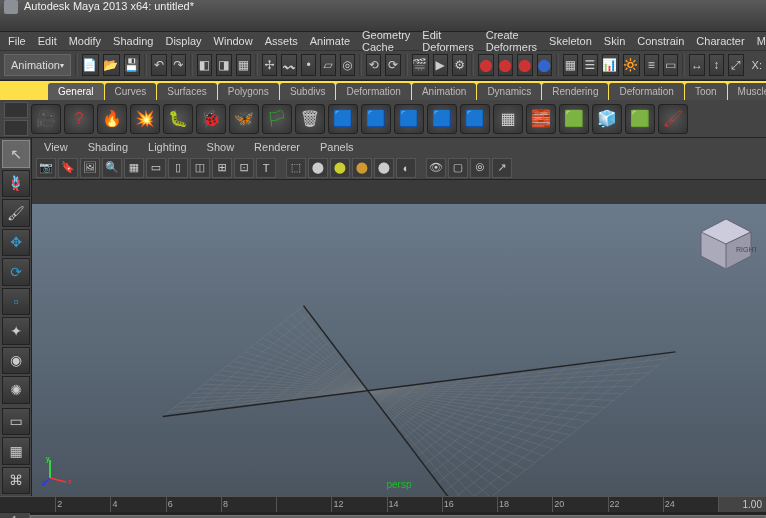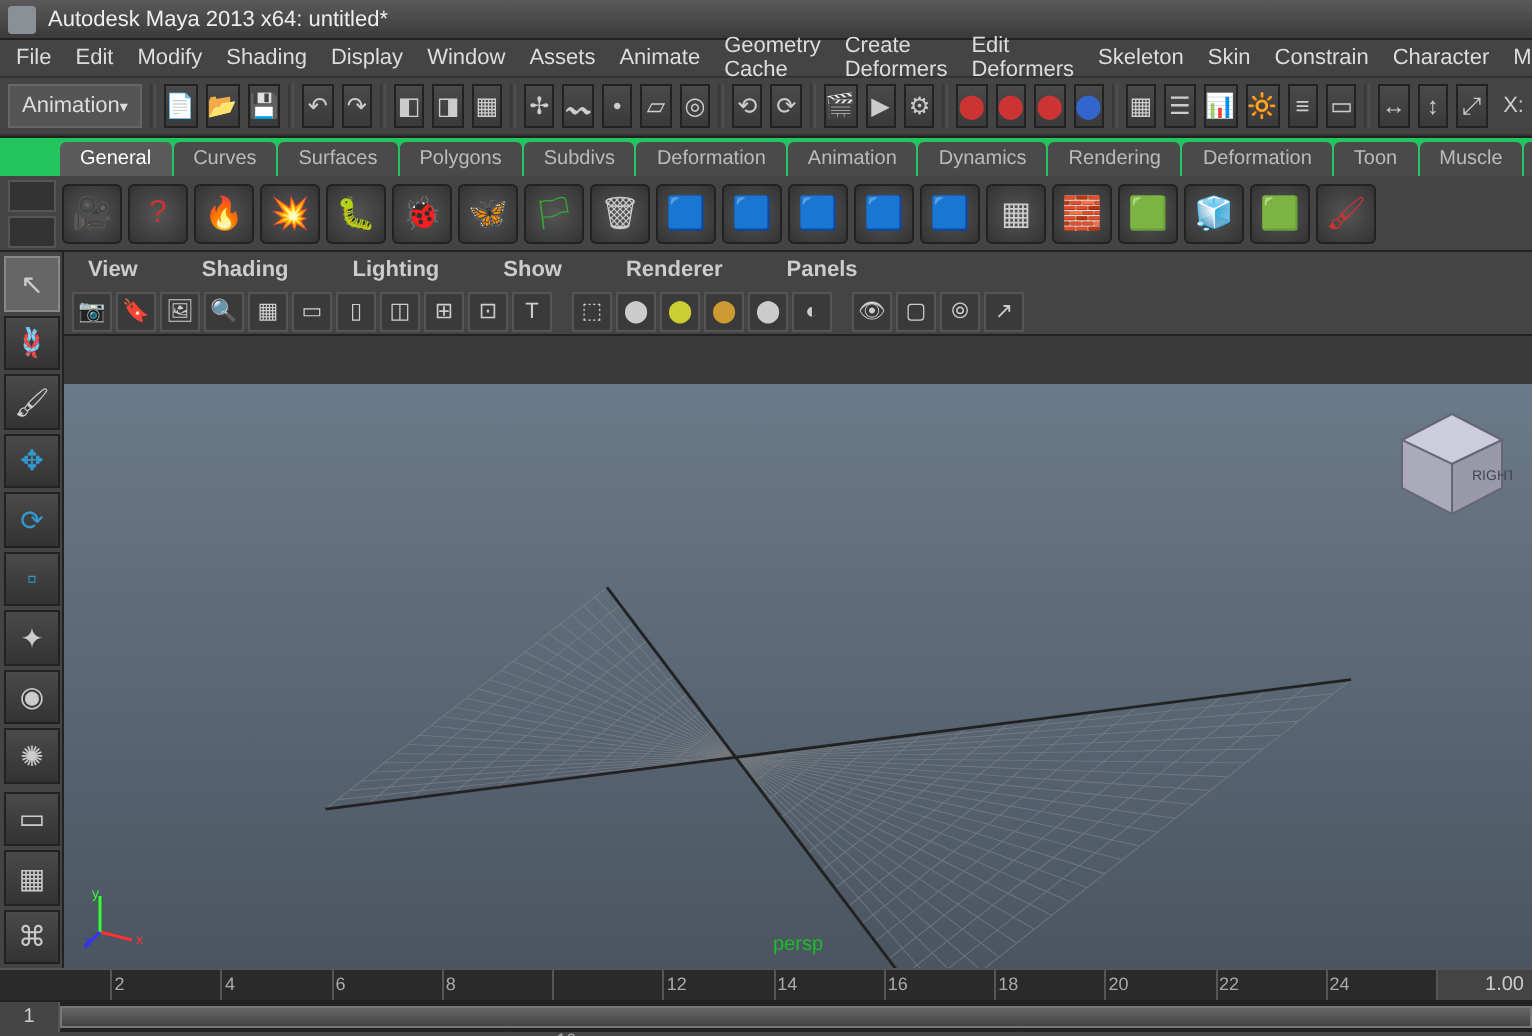--- a/index.html
+++ b/index.html
@@ -1,39 +1,39 @@
 <!DOCTYPE html>
 <html><head>
 <meta charset="utf-8">
 <style>
   * { margin: 0; padding: 0; box-sizing: border-box; font-family: Arial, sans-serif; }
   body { background: #444; color: #ccc; font-size: 11px; overflow: hidden; width: 766px; height: 518px; }
-  .titlebar { background: linear-gradient(#5a5a5a,#3a3a3a); height: 20px; display: flex; align-items: center; padding: 0 4px; border-bottom: 1px solid #222; color: #eee; }
+  .titlebar { background: linear-gradient(#5a5a5a,#3a3a3a); height: 32px; display: flex; padding: 0 4px; border-bottom: 1px solid #222; color: #eee; }
   .titlebar .icon { width: 14px; height: 14px; background: #8b9097; margin-right: 6px; border-radius: 2px; }
   .menubar { background: #444; height: 18px; display: flex; align-items: center; padding: 0 2px; gap: 0; }
   .menubar span { padding: 2px 6px; color: #ddd; cursor: default; font-size: 11px; }
   .statusline { background: #444; height: 30px; display: flex; align-items: center; padding: 0 4px; gap: 4px; border-top: 1px solid #333; border-bottom: 1px solid #333; }
   .dropdown { background: #555; border: 1px solid #666; color: #ddd; padding: 2px 6px; font-size: 11px; width: 90px; height: 22px; display: flex; align-items: center; justify-content: space-between; }
   .dropdown::after { content: "▾"; font-size: 8px; }
   .vsep { width: 4px; height: 22px; background: linear-gradient(90deg,#333,#555); }
   .tbtn { width: 22px; height: 22px; background: linear-gradient(#4a4a4a,#3a3a3a); border: 1px solid #222; display: flex; align-items: center; justify-content: center; cursor: pointer; color: #ccc; font-size: 12px; }
-  .shelftabs { background: #22c55e; height: 20px; display: flex; align-items: flex-end; padding-left: 30px; gap: 1px; border-top: 1px solid #222; }
+  .shelftabs { background: #fde047; height: 20px; display: flex; align-items: flex-end; padding-left: 48px; gap: 1px; border-top: 1px solid #222; }
   .shelftab { background: #4a4a4a; padding: 3px 10px; color: #bbb; font-size: 10px; border-top-left-radius: 3px; border-top-right-radius: 3px; cursor: pointer; }
   .shelftab.active { background: #5a5a5a; color: #fff; }
   .shelfrow { background: #444; height: 38px; display: flex; align-items: center; padding: 0 4px; gap: 3px; border-bottom: 1px solid #222; }
   .shelfctl { width: 24px; display: flex; flex-direction: column; gap: 2px; }
   .shelfctl div { height: 16px; background: #333; border: 1px solid #555; }
   .sbtn { width: 30px; height: 30px; background: radial-gradient(#555,#333); border: 1px solid #222; border-radius: 3px; display: flex; align-items: center; justify-content: center; font-size: 16px; cursor: pointer; }
   .mainrow { display: flex; height: 358px; }
   .toolbox { width: 32px; background: #444; display: flex; flex-direction: column; gap: 2px; padding: 2px; border-right: 1px solid #222; }
   .toolbox .tool { width: 28px; height: 28px; background: linear-gradient(#4a4a4a,#333); border: 1px solid #222; display: flex; align-items: center; justify-content: center; font-size: 14px; cursor: pointer; }
   .toolbox .tool.active { background: #666; border-color: #888; }
   .toolbox .spacer { flex: 1; }
   .vparea { flex: 1; display: flex; flex-direction: column; background: #3a3a3a; }
-  .vpmenu { height: 18px; background: #444; display: flex; align-items: center; padding: 0 4px; gap: 16px; font-weight: bold; }
+  .vpmenu { height: 18px; background: #444; display: flex; align-items: center; padding: 0 4px; gap: 4px; }
   .vpmenu span { padding: 2px 8px; color: #ccc; font-size: 11px; cursor: default; }
   .vptools { height: 24px; background: #444; display: flex; align-items: center; padding: 0 4px; gap: 2px; border-bottom: 1px solid #222; }
   .vpt { width: 20px; height: 20px; background: #3a3a3a; border: 1px solid #555; display: flex; align-items: center; justify-content: center; font-size: 11px; cursor: pointer; }
   .viewport { flex: 1; position: relative; background: linear-gradient(#6b7a8a 0%, #4a5560 100%); overflow: hidden; margin-top: 24px; }
   .viewcube { position: absolute; top: 10px; right: 10px; width: 60px; height: 60px; }
   .axisgizmo { position: absolute; bottom: 10px; left: 10px; width: 30px; height: 30px; }
   .hud { position: absolute; bottom: 6px; left: 50%; transform: translateX(-50%); color: #0f0; font-size: 10px; opacity: 0.6; }
   .timeslider { height: 16px; background: #333; border-top: 1px solid #555; position: relative; display: flex; }
   .timeslider .frames { flex: 1; position: relative; background: #2a2a2a; }
   .timeslider .tick { position: absolute; top: 0; bottom: 0; width: 1px; background: #555; }
@@ -56,22 +56,22 @@
 <div class="menubar">
   <span>File</span>
   <span>Edit</span>
   <span>Modify</span>
   <span>Shading</span>
   <span>Display</span>
   <span>Window</span>
   <span>Assets</span>
   <span>Animate</span>
   <span>Geometry Cache</span>
+  <span>Edit Deformers</span>
   <span>Create Deformers</span>
-  <span>Edit Deformers</span>
   <span>Skeleton</span>
   <span>Skin</span>
   <span>Constrain</span>
   <span>Character</span>
   <span>Muscle</span>
 
 </div>
 
 <div class="statusline">
   <div class="dropdown">

